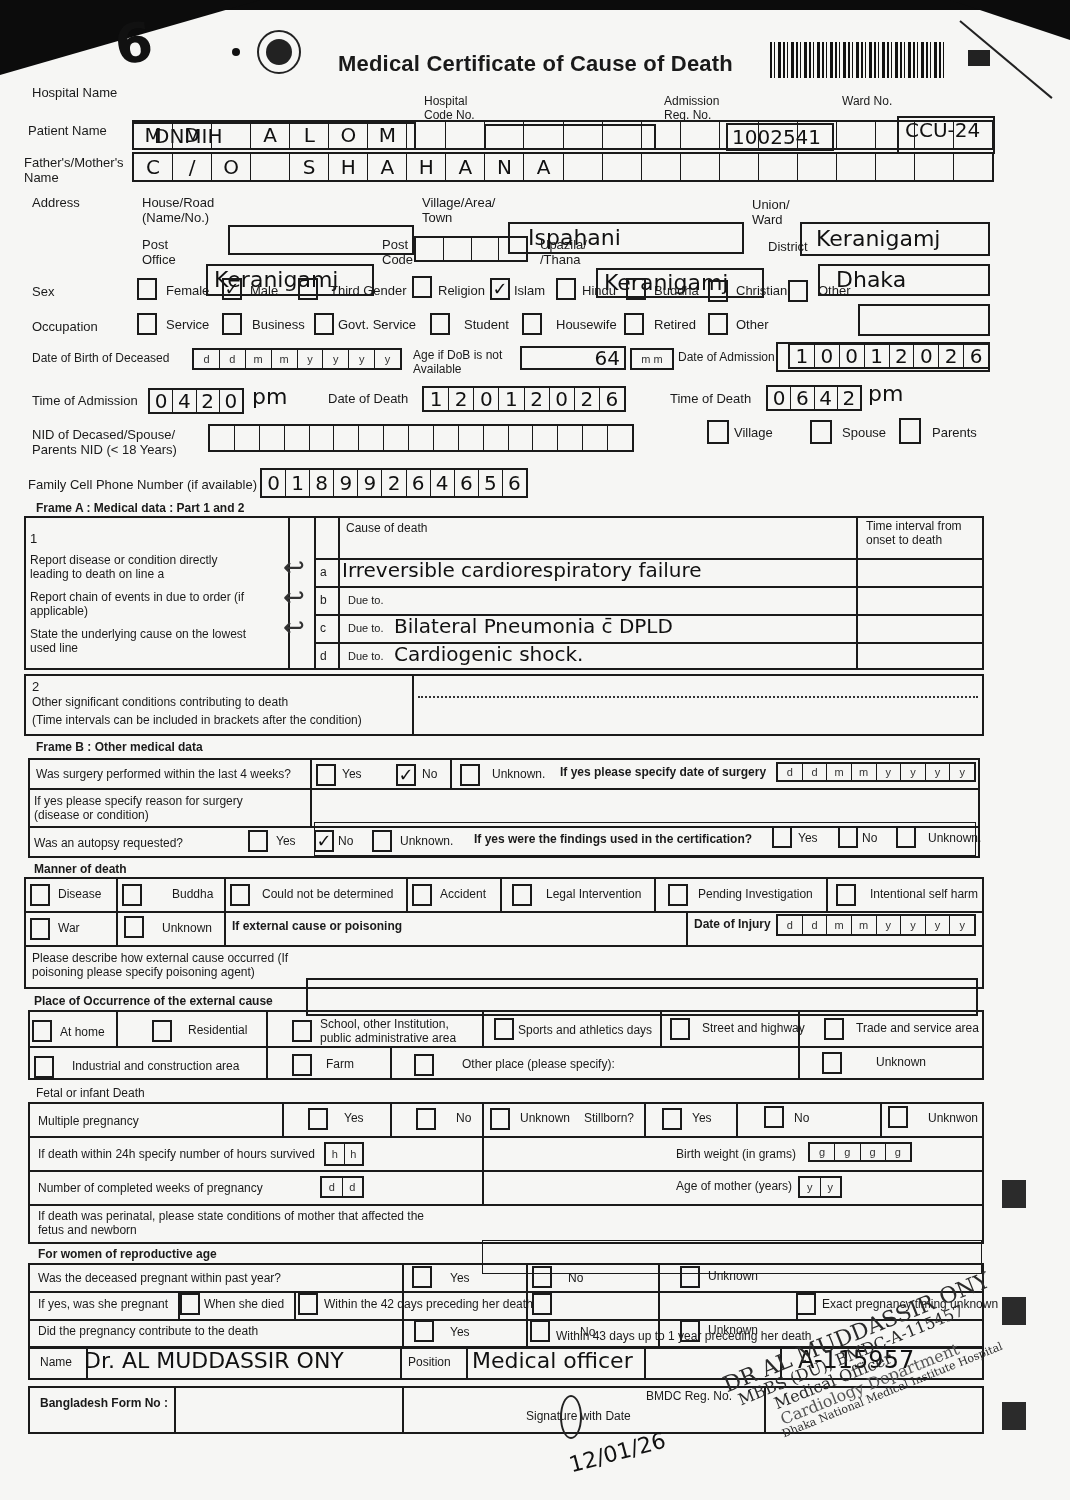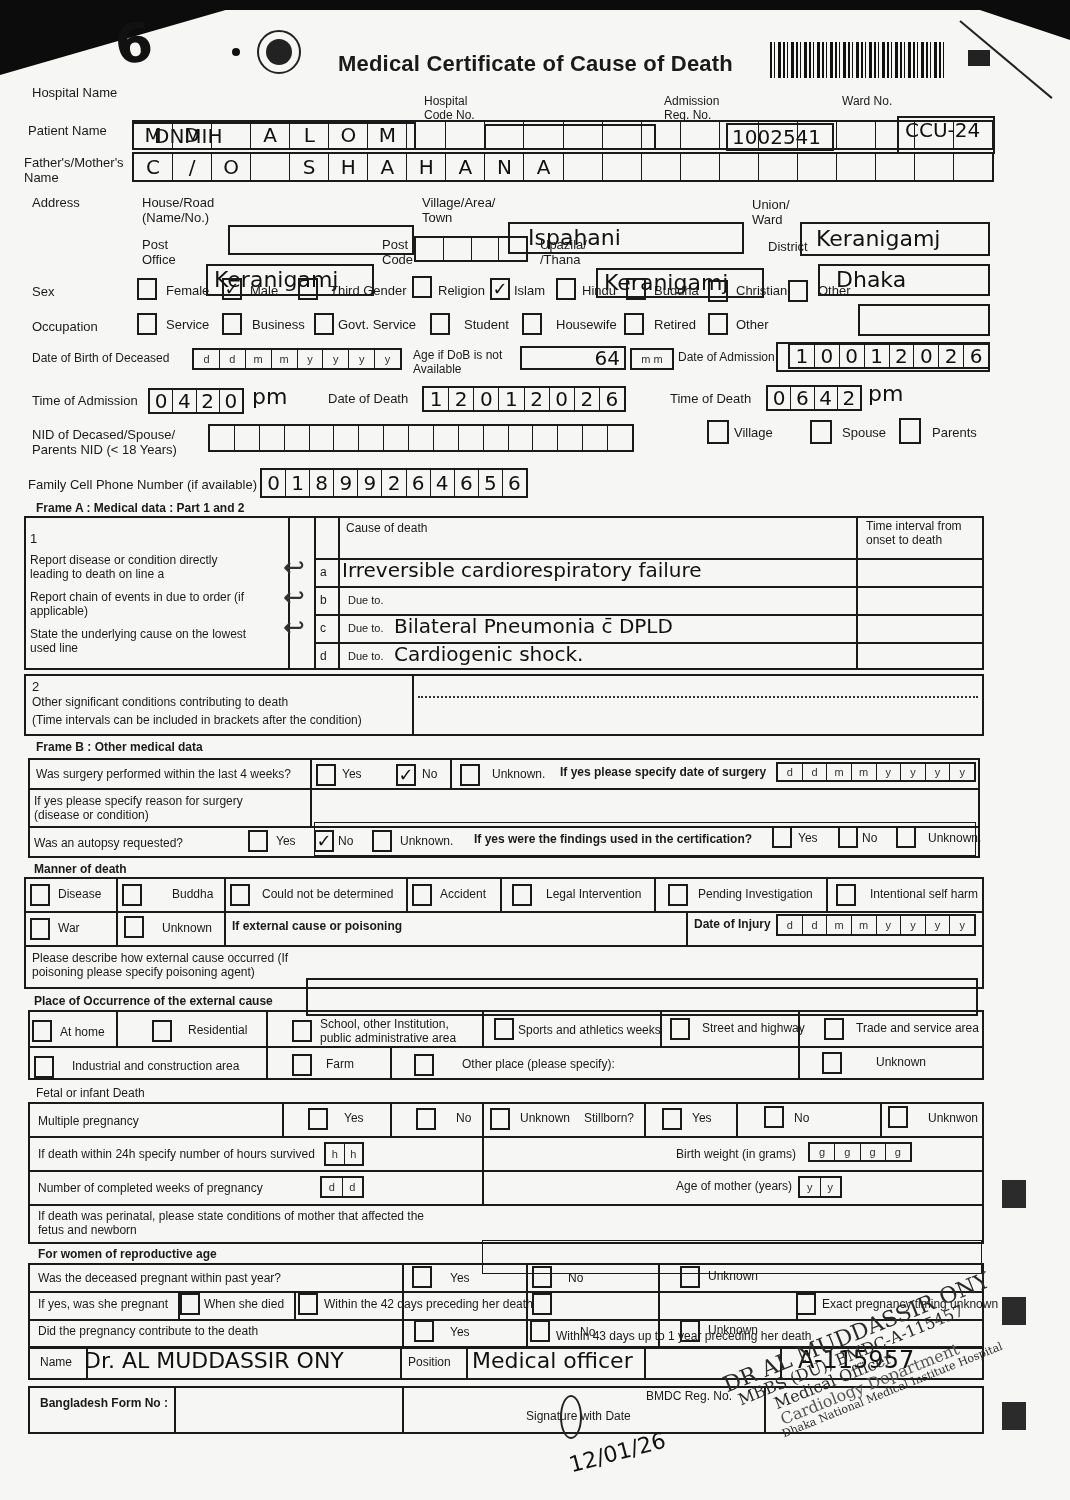--- a/index.html
+++ b/index.html
@@ -444,21 +444,21 @@
   <div class="vline" style="left:768px;top:0;height:66px;"></div>
   <div class="vline" style="left:360px;top:34px;height:32px;"></div>
 </div>
 <div class="chk" style="left:32px;top:1020px;"></div>
 <div class="lbl sm" style="left:60px;top:1026px;">At home</div>
 <div class="chk" style="left:152px;top:1020px;"></div>
 <div class="lbl sm" style="left:188px;top:1024px;">Residential</div>
 <div class="chk" style="left:292px;top:1020px;"></div>
 <div class="lbl sm" style="left:320px;top:1018px;width:150px;">School, other Institution, public administrative area</div>
 <div class="chk" style="left:494px;top:1018px;"></div>
-<div class="lbl sm" style="left:518px;top:1024px;">Sports and athletics weeks</div>
+<div class="lbl sm" style="left:518px;top:1024px;">Sports and athletics days</div>
 <div class="chk" style="left:670px;top:1018px;"></div>
 <div class="lbl sm" style="left:702px;top:1022px;">Street and highway</div>
 <div class="chk" style="left:824px;top:1018px;"></div>
 <div class="lbl sm" style="left:856px;top:1022px;">Trade and service area</div>
 <div class="chk" style="left:34px;top:1056px;"></div>
 <div class="lbl sm" style="left:72px;top:1060px;">Industrial and construction area</div>
 <div class="chk" style="left:292px;top:1054px;"></div>
 <div class="lbl sm" style="left:326px;top:1058px;">Farm</div>
 <div class="chk" style="left:414px;top:1054px;"></div>
 <div class="lbl sm" style="left:462px;top:1058px;">Other place (please specify):</div>

